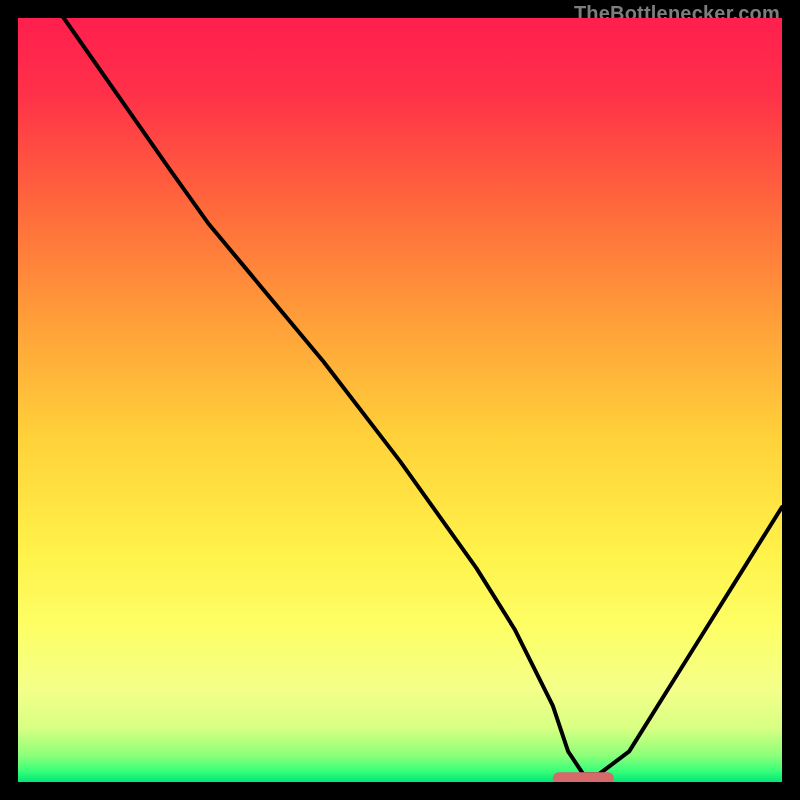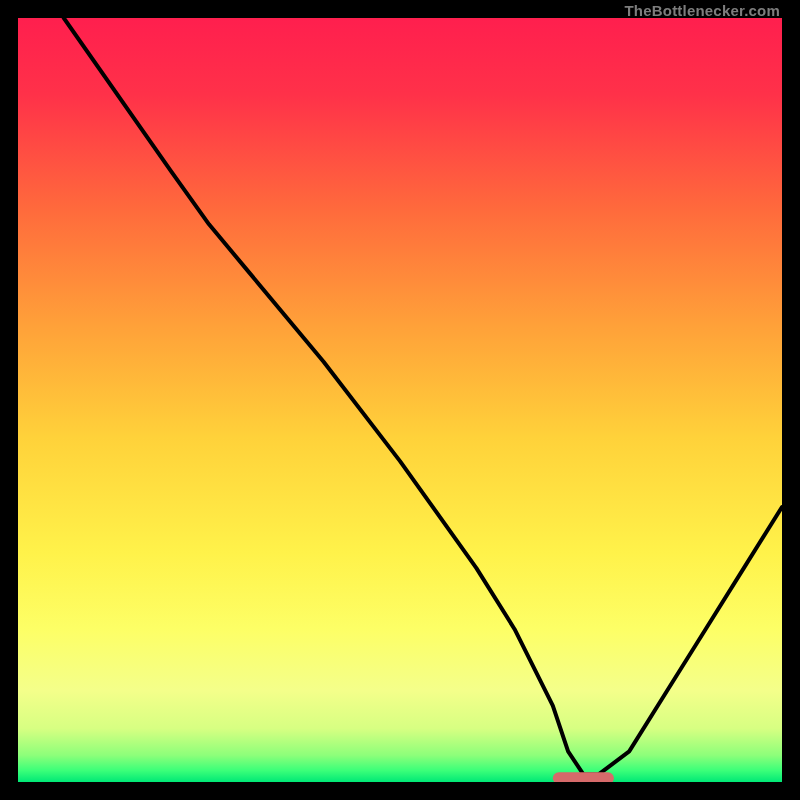--- a/index.html
+++ b/index.html
@@ -23,21 +23,21 @@
     left: 0;
     top: 0;
     width: 764px;
     height: 764px;
   }
   .watermark {
     position: absolute;
     top: 2px;
     right: 20px;
     font-family: Arial, Helvetica, sans-serif;
-    font-size: 15px;
+    font-size: 20px;
     font-weight: 600;
     color: #7d7d7d;
     letter-spacing: 0.2px;
     user-select: none;
   }
 </style>
 </head>
 <body>
 
 <div class="watermark">TheBottlenecker.com</div>

